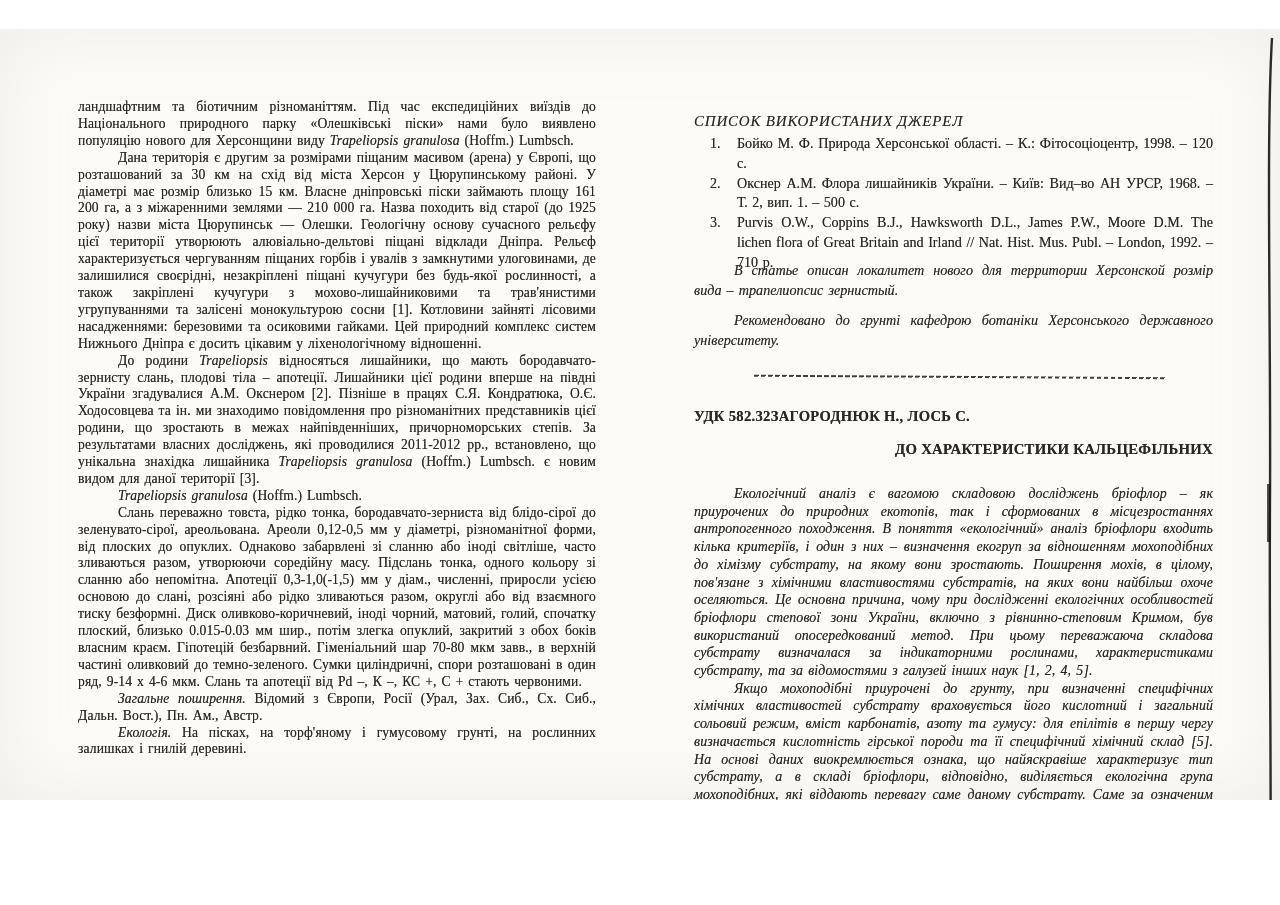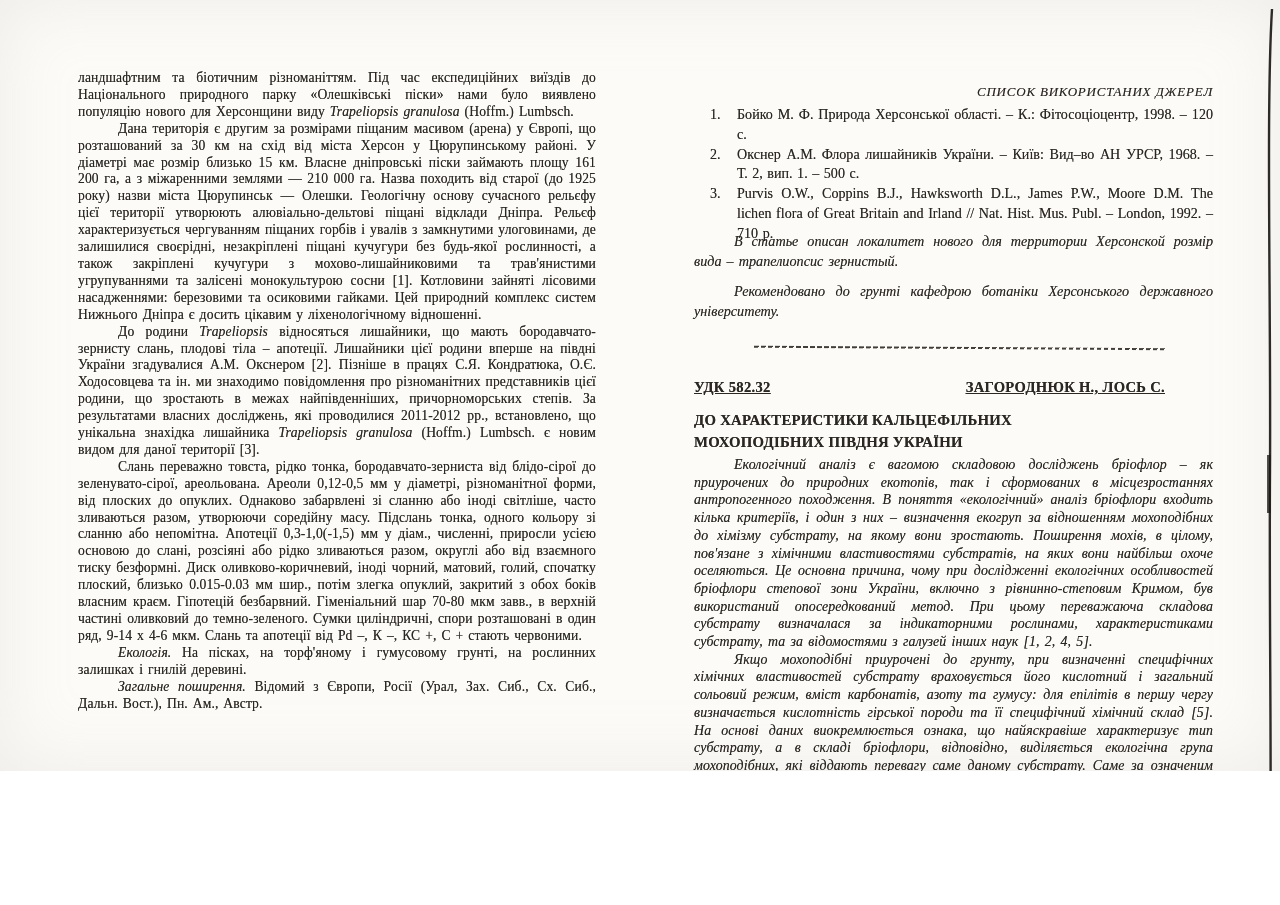--- a/index.html
+++ b/index.html
@@ -2,67 +2,67 @@
 <html><head>
 <meta charset="utf-8">
 <style>
   html,body { margin:0; padding:0; }
   .sheet {
     position:relative; width:1280px; height:771px; overflow:hidden;
     background:#fcfbf8;
     box-shadow: inset 0 0 70px rgba(190,186,176,0.22);
     font-family:"Liberation Serif", serif;
     color:#2b2823;
+    margin-top:29px;
   }
   .pg p { margin:0; text-indent:40px; text-align:justify; }
   .pg p.noind { text-indent:0; }
   i { font-style:italic; }
 
   
   .pg.left {
     position:absolute; left:78px; top:70px; width:518px;
     font-size:13.6px; line-height:16.9px;
     word-spacing:1.4px; letter-spacing:0.12px;
     text-shadow:0 0 0.6px rgba(45,40,33,0.65);
   }
 
   
   .pg.right { position:absolute; left:694px; top:0; width:519px; height:905px; }
   .pg.right > div { position:absolute; left:0; width:519px; }
   .refs-title {
-    top:84px; text-align:right; font-style:italic;
-    font-size:13px; letter-spacing:0.8px;
+    top:84px; text-align:left; font-style:italic;
+    font-size:15px; letter-spacing:0.8px;
     text-shadow:0 0 0.5px rgba(45,40,33,0.5);
   }
   .refs { top:105px; font-size:14.1px; line-height:19.8px;
           text-shadow:0 0 0.5px rgba(45,40,33,0.6); }
   .ref-row { display:flex; }
   .ref-num { flex:none; width:27px; padding-left:16px; box-sizing:content-box; }
   .ref-text { flex:1; text-align:justify; word-spacing:1px; }
   .abstract, .recommendation {
     font-style:italic; font-size:14.2px; line-height:20px;
     text-align:justify; text-indent:40px; word-spacing:1.5px;
     text-shadow:0 0 0.5px rgba(45,40,33,0.55);
   }
   .abstract { top:231px; }
   .recommendation { top:281px; }
   .divider {
     top:347px; left:60px !important; width:412px !important; height:2px;
     background:repeating-linear-gradient(90deg,#413d38 0 4.5px, transparent 4.5px 7px);
     transform:rotate(0.35deg);
   }
   .udk-row {
-    top:379px; display:flex; justify-content:space-between;
+    top:379px; display:flex; 
     font-weight:bold; font-size:14.6px; letter-spacing:0.3px;
     text-shadow:0 0 0.5px rgba(30,27,22,0.7);
-    text-decoration:underline;
   }
   .udk-row .authors { padding-right:48px; }
   .art-title {
-    top:410px; text-align:left; font-weight:bold;
+    top:410px; text-align:right; font-weight:bold;
     font-size:14.8px; line-height:21.5px; letter-spacing:0.25px;
     text-shadow:0 0 0.5px rgba(30,27,22,0.7);
   }
   .bodytext {
     top:456px; font-size:13.9px; line-height:17.7px;
     word-spacing:1.6px; letter-spacing:0.1px;
     text-shadow:0 0 0.6px rgba(45,40,33,0.65);
     font-style:italic;
   }
   .bodytext p { text-align:justify; text-indent:40px; margin:0; }
@@ -78,23 +78,24 @@
 </style>
 </head>
 <body>
 
 <div class="sheet">
 
   <div class="pg left">
     <p class="noind"><span>ландшафтним та біотичним різноманіттям. Під час експедиційних виїздів до Національного природного парку «Олешківські піски» нами було виявлено популяцію нового для Херсонщини виду </span><i>Trapeliopsis granulosa</i><span> (Hoffm.) Lumbsch.</span></p>
     <p>Дана територія є другим за розмірами піщаним масивом (арена) у Європі, що розташований за 30 км на схід від міста Херсон у Цюрупинському районі. У діаметрі має розмір близько 15 км. Власне дніпровські піски займають площу 161 200 га, а з міжаренними землями — 210 000 га. Назва походить від старої (до 1925 року) назви міста Цюрупинськ — Олешки. Геологічну основу сучасного рельєфу цієї території утворюють алювіально-дельтові піщані відклади Дніпра. Рельєф характеризується чергуванням піщаних горбів і увалів з замкнутими улоговинами, де залишилися своєрідні, незакріплені піщані кучугури без будь-якої рослинності, а також закріплені кучугури з мохово-лишайниковими та трав'янистими угрупуваннями та залісені монокультурою сосни [1]. Котловини зайняті лісовими насадженнями: березовими та осиковими гайками. Цей природний комплекс систем Нижнього Дніпра є досить цікавим у ліхенологічному відношенні.</p>
     <p><span>До родини </span><i>Trapeliopsis</i><span> відносяться лишайники, що мають бородавчато-зернисту слань, плодові тіла – апотеції. Лишайники цієї родини вперше на півдні України згадувалися А.М. Окснером [2]. Пізніше в працях С.Я. Кондратюка, О.Є. Ходосовцева та ін. ми знаходимо повідомлення про різноманітних представників цієї родини, що зростають в межах найпівденніших, причорноморських степів. За результатами власних досліджень, які проводилися 2011-2012 рр., встановлено, що унікальна знахідка лишайника </span><i>Trapeliopsis granulosa</i><span> (Hoffm.) Lumbsch. є новим видом для даної території [3].</span></p>
+    <p><i>Trapeliopsis granulosa</i><span> (Hoffm.) Lumbsch.</span></p>
     <p>Слань переважно товста, рідко тонка, бородавчато-зерниста від блідо-сірої до зеленувато-сірої, ареольована. Ареоли 0,12-0,5 мм у діаметрі, різноманітної форми, від плоских до опуклих. Однаково забарвлені зі сланню або іноді світліше, часто зливаються разом, утворюючи соредійну масу. Підслань тонка, одного кольору зі сланню або непомітна. Апотеції 0,3-1,0(-1,5) мм у діам., численні, приросли усією основою до слані, розсіяні або рідко зливаються разом, округлі або від взаємного тиску безформні. Диск оливково-коричневий, іноді чорний, матовий, голий, спочатку плоский, близько 0.015-0.03 мм шир., потім злегка опуклий, закритий з обох боків власним краєм. Гіпотецій безбарвний. Гіменіальний шар 70-80 мкм завв., в верхній частині оливковий до темно-зеленого. Сумки циліндричні, спори розташовані в один ряд, 9-14 х 4-6 мкм. Слань та апотеції від Pd –, К –, КС +, С + стають червоними.</p>
+    <p><i>Загальне поширення.</i><span> Відомий з Європи, Росії (Урал, Зах. Сиб., Сх. Сиб., Дальн. Вост.), Пн. Ам., Австр.</span></p>
     <p><i>Екологія.</i><span> На пісках, на торф'яному і гумусовому грунті, на рослинних залишках і гнилій деревині.</span></p>
-    <p><i>Загальне поширення.</i><span> Відомий з Європи, Росії (Урал, Зах. Сиб., Сх. Сиб., Дальн. Вост.), Пн. Ам., Австр.</span></p>
   </div>
   <span class="pnum l">8</span>
 
   <div class="pg right">
     <div class="refs-title">СПИСОК ВИКОРИСТАНИХ ДЖЕРЕЛ</div>
 
     <div class="refs">
       <div class="ref-row">
         <span class="ref-num">1.</span>
         <span class="ref-text">Бойко М. Ф. Природа Херсонської області. – К.: Фітосоціоцентр, 1998. – 120 с.</span>
@@ -113,21 +114,20 @@
     <div class="recommendation">Рекомендовано до грунті кафедрою ботаніки Херсонського державного університету.</div>
     <div class="divider"></div>
 
     <div class="udk-row">
       <span>УДК 582.32</span>
       <span class="authors">ЗАГОРОДНЮК Н., ЛОСЬ С.</span>
     </div>
 
     <div class="art-title">
       <div>ДО ХАРАКТЕРИСТИКИ КАЛЬЦЕФІЛЬНИХ</div>
-      <div>МОХОПОДІБНИХ ПІВДНЯ УКРАЇНИ</div>
     </div>
 
     <div class="bodytext">
       <p>Екологічний аналіз є вагомою складовою досліджень бріофлор – як приурочених до природних екотопів, так і сформованих в місцезростаннях антропогенного походження. В поняття «екологічний» аналіз бріофлори входить кілька критеріїв, і один з них – визначення екогруп за відношенням мохоподібних до хімізму субстрату, на якому вони зростають. Поширення мохів, в цілому, пов'язане з хімічними властивостями субстратів, на яких вони найбільш охоче оселяються. Це основна причина, чому при дослідженні екологічних особливостей бріофлори степової зони України, включно з рівнинно-степовим Кримом, був використаний опосередкований метод. При цьому переважаюча складова субстрату визначалася за індикаторними рослинами, характеристиками субстрату, та за відомостями з галузей інших наук [1, 2, 4, 5].</p>
       <p>Якщо мохоподібні приурочені до грунту, при визначенні специфічних хімічних властивостей субстрату враховується його кислотний і загальний сольовий режим, вміст карбонатів, азоту та гумусу: для епілітів в першу чергу визначається кислотність гірської породи та її специфічний хімічний склад [5]. На основі даних виокремлюється ознака, що найяскравіше характеризує тип субстрату, а в складі бріофлори, відповідно, виділяється екологічна група мохоподібних, які віддають перевагу саме даному субстрату. Саме за означеним принципом серед екологічних груп (екоморф) мохоподібних степової частини континентальної України та Криму була виокремлена екологічна група кальцефілів.</p>
     </div>
   </div>
   <span class="pnum r">13</span>
 
   <svg class="artifacts" width="1280" height="905" viewBox="0 0 1280 905">

